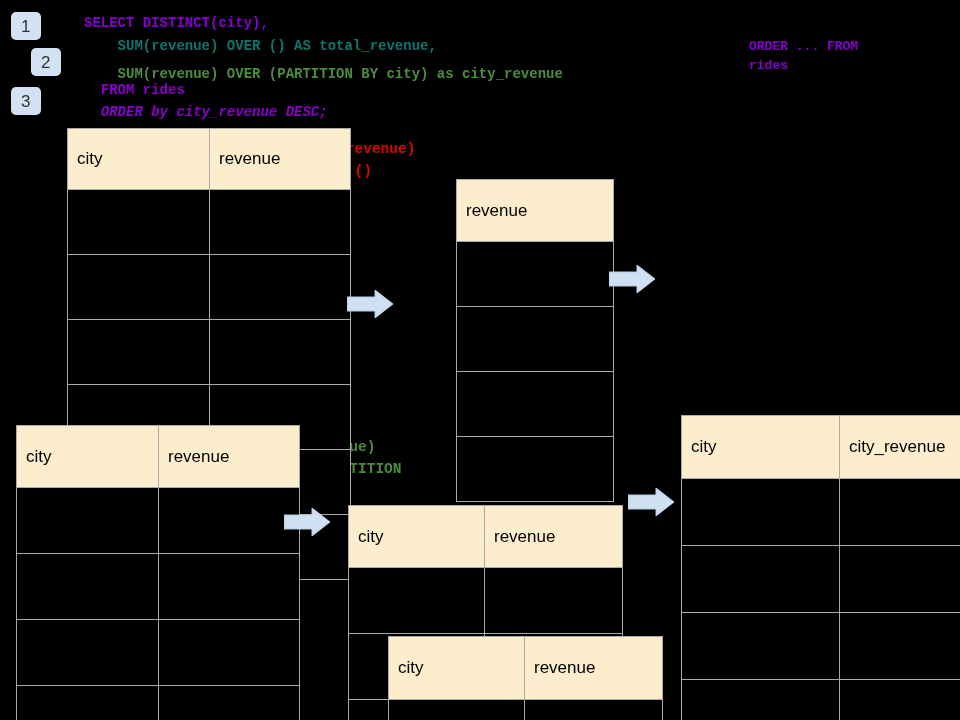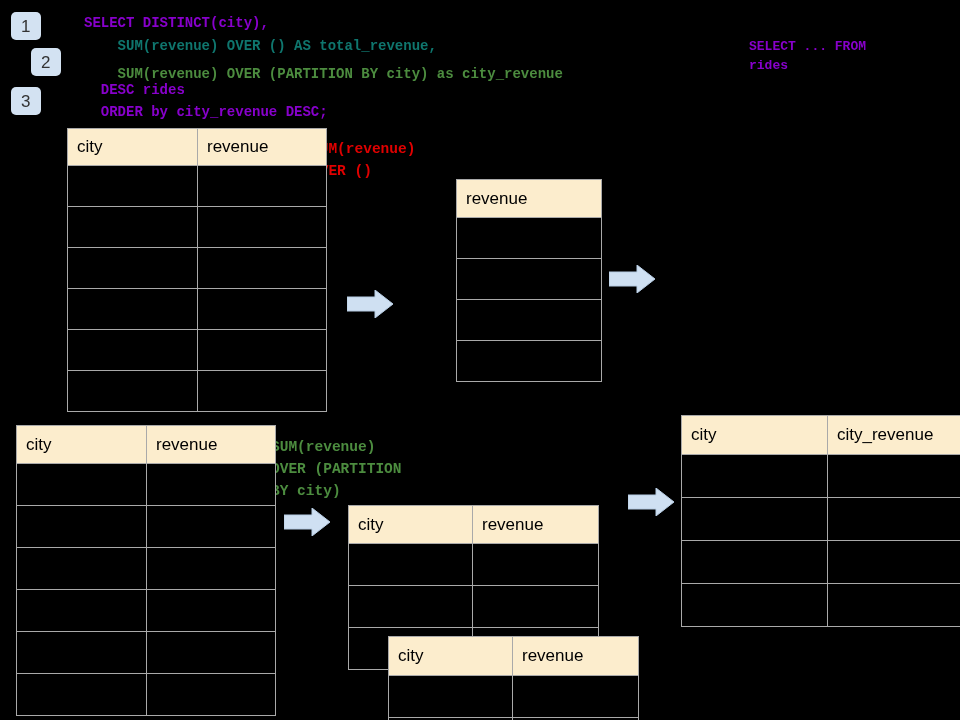--- a/index.html
+++ b/index.html
@@ -63,21 +63,21 @@
   
   .tbl {
     position: absolute;
     border-collapse: collapse;
     table-layout: fixed;
     background: #000000;
     border: 1px solid #a9a9a9;
   }
   .tbl th, .tbl td {
     border: 1px solid #a9a9a9;
-    padding: 0;
+    padding: 12px;
     margin: 0;
   }
   .tbl th {
     background: #fcedcd;
     color: #000000;
     font-family: "Liberation Sans", sans-serif;
     font-size: 17px;
     font-weight: normal;
     text-align: left;
     padding-left: 9px;
@@ -103,24 +103,24 @@
   <div class="badge" style="left:31px; top:48px; width:30px; height:28px;">
     <span>2</span>
   </div>
   <div class="badge" style="left:11px; top:87px; width:30px; height:28px;">
     <span>3</span>
   </div>
 
   <div class="code code-purple" style="left:84px; top:12px;">SELECT DISTINCT(city),</div>
   <div class="code code-red" style="left:84px; top:35px;">    SUM(revenue) OVER () AS total_revenue,</div>
   <div class="code code-green" style="left:84px; top:63px;">    SUM(revenue) OVER (PARTITION BY city) as city_revenue</div>
-  <div class="code code-purple" style="left:84px; top:79px;">  DESC rides</div>
-  <div class="code code-purple" style="left:84px; top:101px;">  ORDER by city_revenue DESC;</div>
-
-  <div class="annot annot-purple" style="left:749px; top:37px; line-height:19px; font-size:13px;">SELECT ... FROM
+  <div class="code code-purple" style="left:84px; top:79px;">  FROM rides</div>
+  <div class="code code-purple" style="left:84px; top:101px;font-style:italic;">  ORDER by city_revenue DESC;</div>
+
+  <div class="annot annot-purple" style="left:749px; top:37px; line-height:19px; font-size:13px;">ORDER ... FROM
 rides</div>
 
   <div class="annot annot-red" style="left:311px; top:138px;">SUM(revenue)
 OVER ()</div>
 
   <div class="annot annot-green" style="left:271px; top:436px;">SUM(revenue)
 OVER (PARTITION
 BY city)</div>
 
   <table class="tbl" style="left:67px; top:128px; width:239px;">

